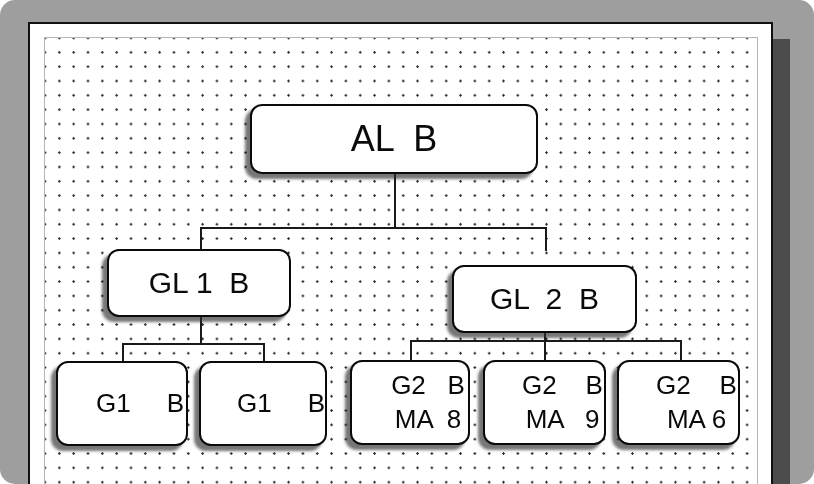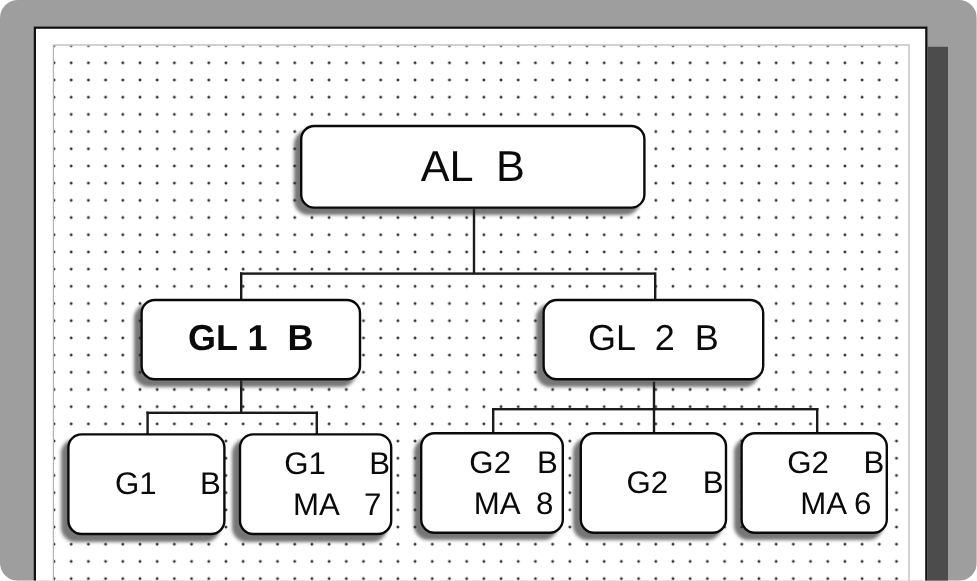--- a/index.html
+++ b/index.html
@@ -32,22 +32,22 @@
     position:absolute;box-sizing:border-box;
     background:#ffffff;border:2px solid #0a0a0a;border-radius:12px;
     display:flex;flex-direction:column;align-items:center;justify-content:center;
     box-shadow:-5px 5px 3px rgba(45,45,45,0.65);
     color:#0a0a0a;
   }
   .node .label{white-space:pre;line-height:1.28;}
 
   .node-al {left:250px;top:104px;width:288px;height:70px;font-size:36px;}
   .node-gl {height:68px;font-size:30px;}
-  .node-gl1{left:117px;top:249px;width:184px;font-weight:bold;}
-  .node-gl2{left:452px;top:249px;width:185px;}
+  .node-gl1{left:107px;top:249px;width:184px;}
+  .node-gl2{left:452px;top:265px;width:185px;}
   .node-ma {width:126px;height:85px;font-size:26px;padding-left:36px;}
   .node-ma6 {left:56px;top:361px;width:132px;}
   .node-ma7 {left:199px;top:361px;width:128px;}
   .node-ma8 {left:350px;top:360px;width:120px;}
   .node-ma9 {left:483px;top:360px;width:123px;}
   .node-ma10{left:617px;top:360px;width:123px;}
 
   
   .line{position:absolute;background:#1a1a1a;}
   .line.v{width:2px;}
@@ -89,30 +89,30 @@
   <div class="node node-gl node-gl2">
     <span class="label">GL  2  B</span>
   </div>
 
   <div class="node node-ma node-ma6">
     <span class="label">G1     B</span>
   </div>
 
   <div class="node node-ma node-ma7">
     <span class="label">G1     B</span>
-    <span class="label">MA   7</span>
   </div>
 
   <div class="node node-ma node-ma8">
     <span class="label">G2   B</span>
     <span class="label">MA  8</span>
   </div>
 
   <div class="node node-ma node-ma9">
     <span class="label">G2    B</span>
+    <span class="label">MA   9</span>
   </div>
 
   <div class="node node-ma node-ma10">
     <span class="label">G2    B</span>
     <span class="label">MA 6</span>
   </div>
 
 </div>
 
 </body></html>

